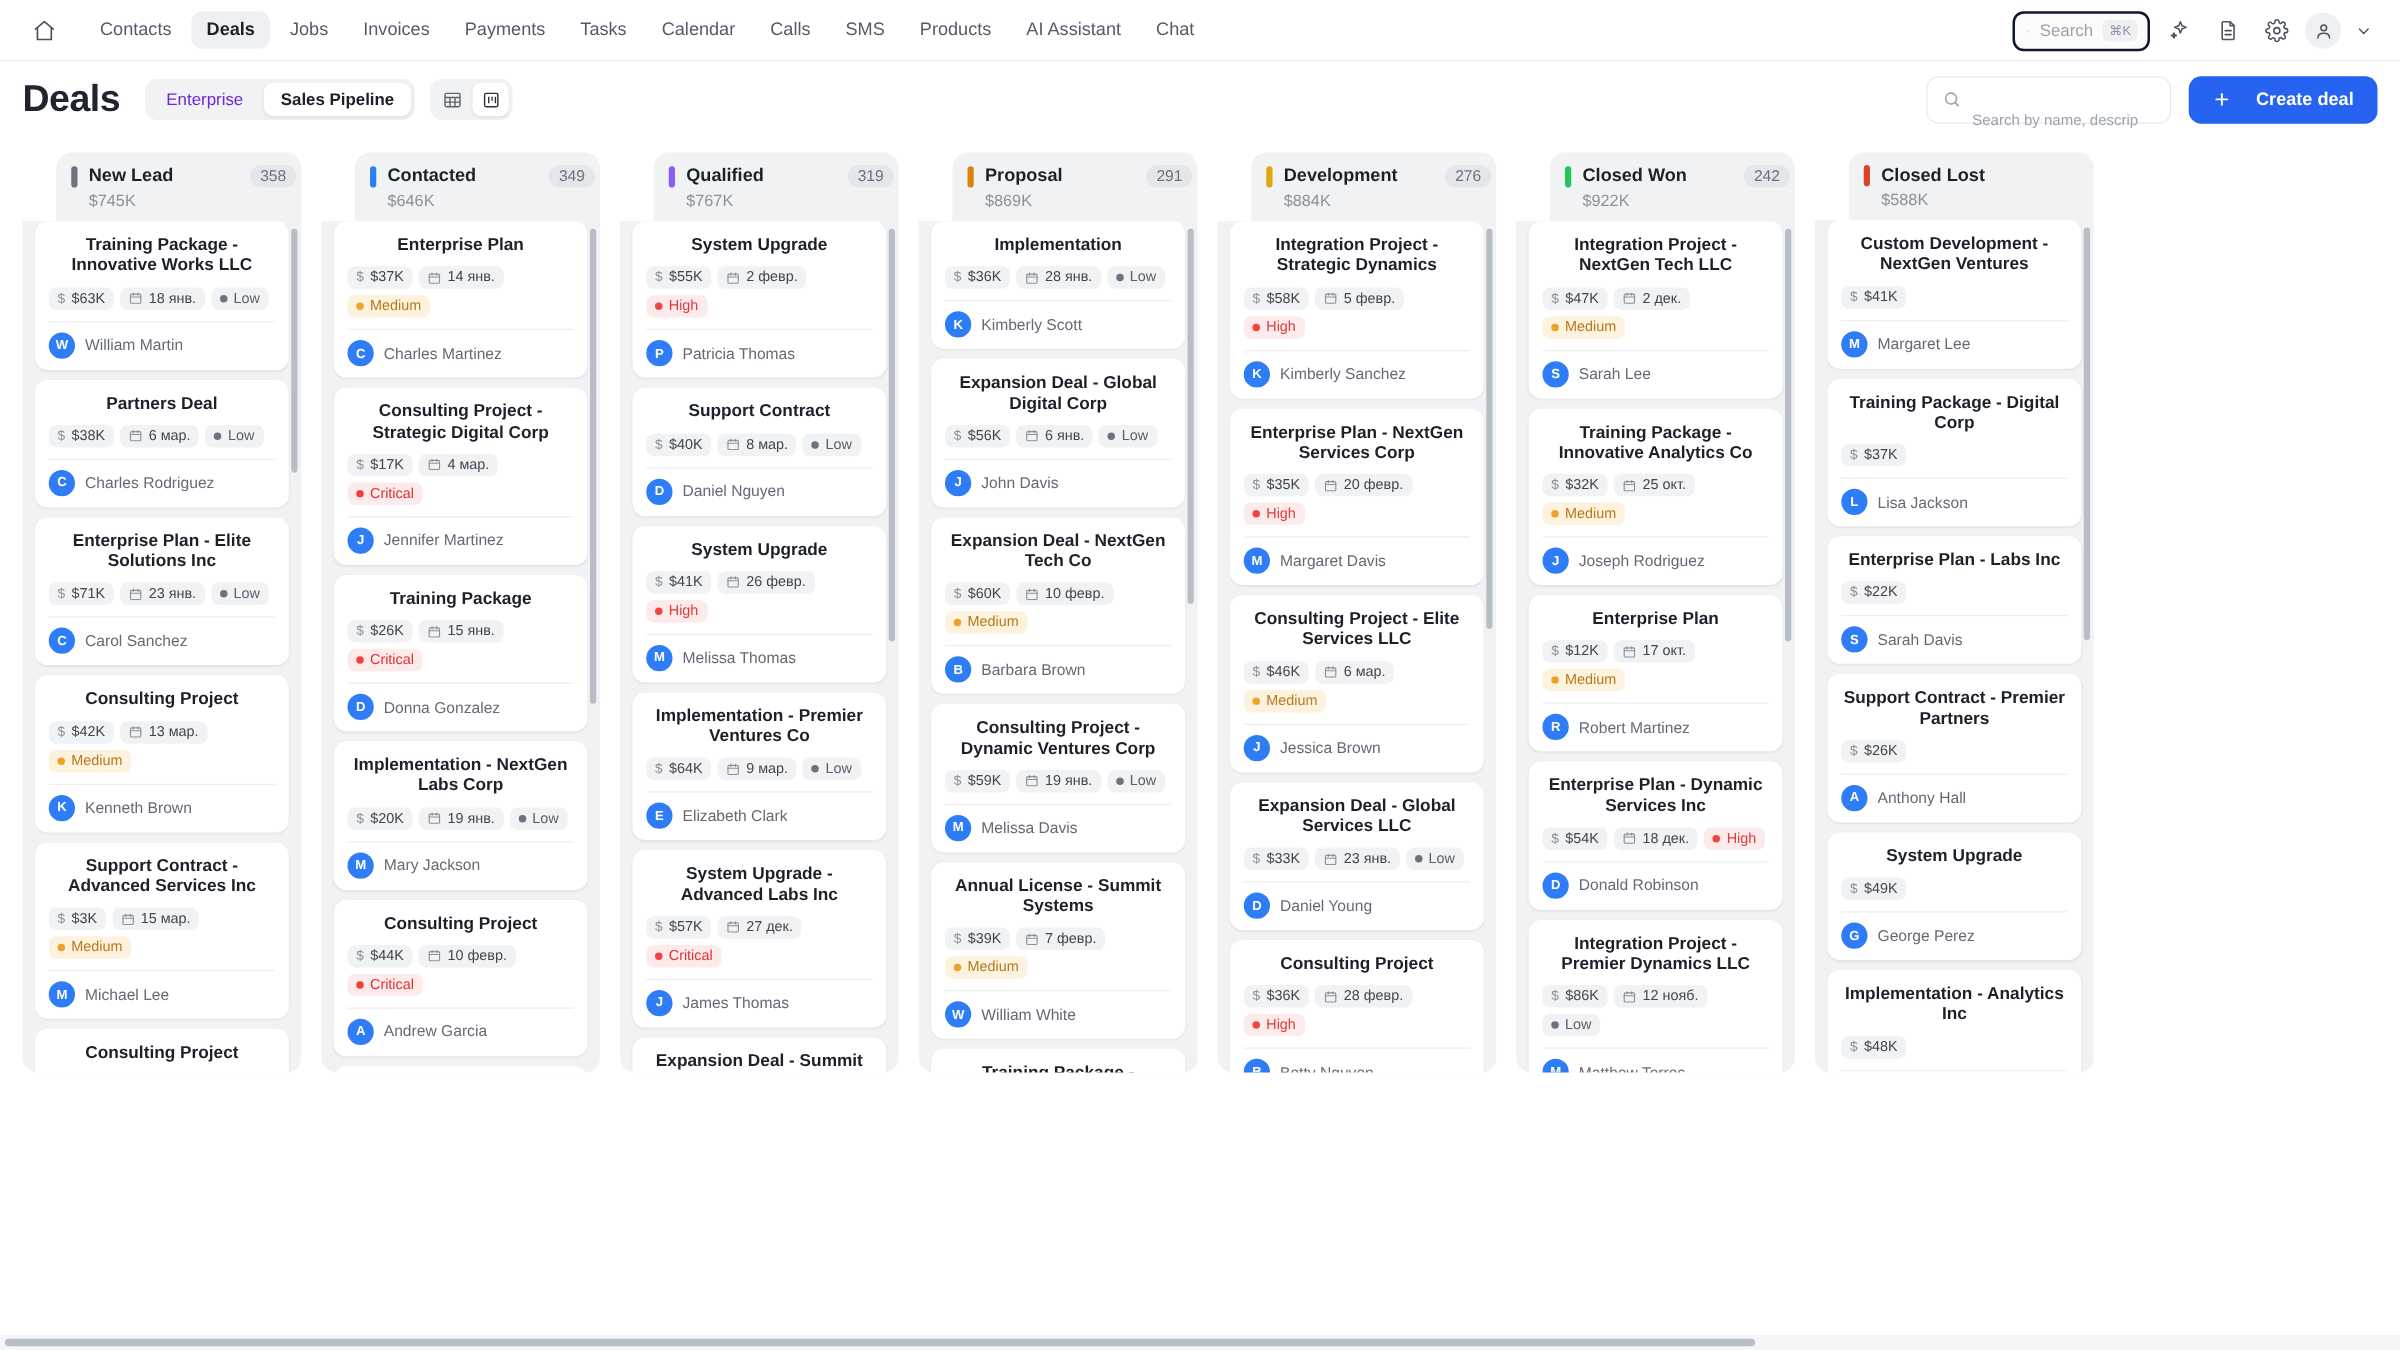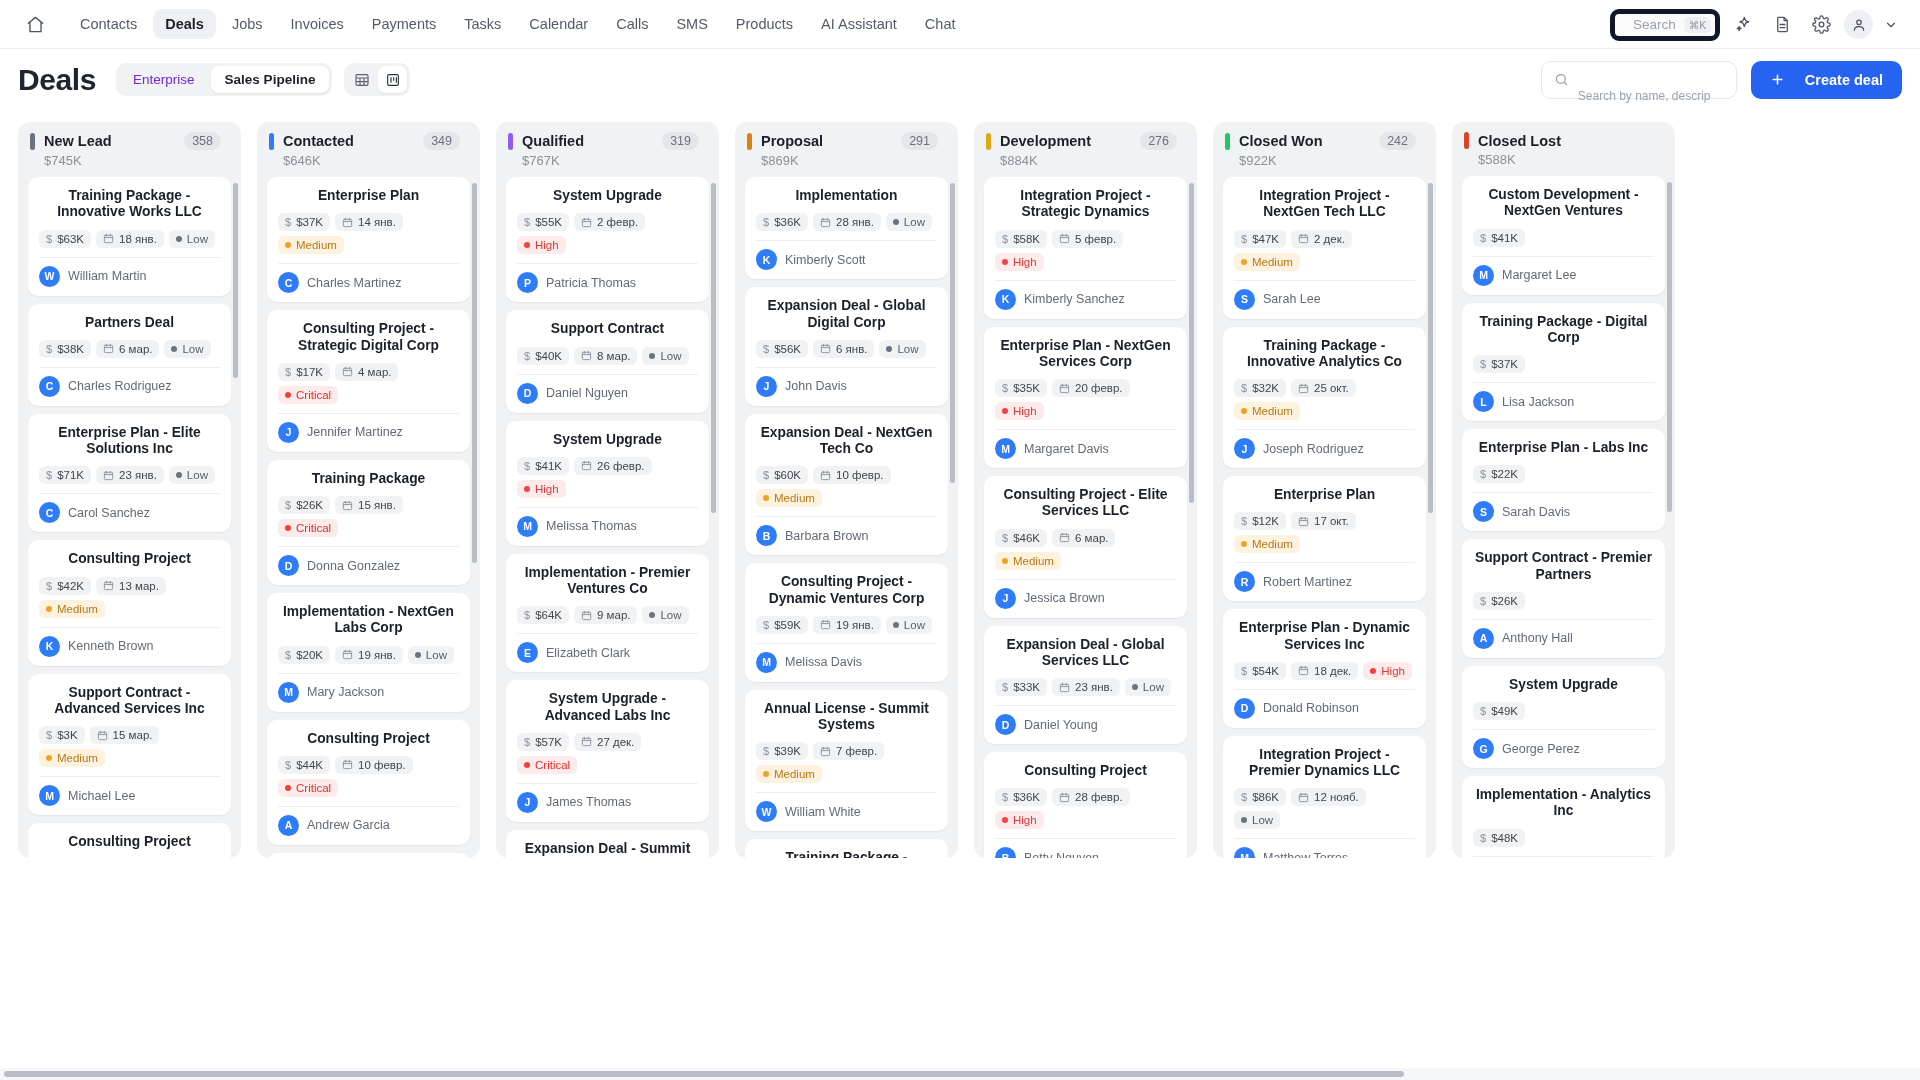--- a/index.html
+++ b/index.html
@@ -32,21 +32,21 @@
     white-space: nowrap; cursor: pointer;
   }
   .nav-item.active { background: #eff0f3; color: #1b2029; font-weight: 600; }
   .nav-right {
     position: absolute; right: 18px; top: 0; height: 49px;
     display: flex; align-items: center; gap: 7px;
   }
   .nav-search {
     display: flex; align-items: center; gap: 8px;
     width: 110px; height: 32px; padding: 0 8px 0 10px;
-    border: 5px solid #0f172a; border-radius: 9px;
+    border: 2px solid #0f172a; border-radius: 9px;
     background: #fbfbfc;
   }
   .nav-search .ph { font-size: 13.5px; color: #9aa1ad; flex: 1; }
   .kbd {
     font-size: 10.5px; color: #8e95a1; background: #eff0f3;
     border-radius: 5px; padding: 2px 5px; font-family: "Liberation Sans", sans-serif;
   }
   .icon-btn {
     width: 32px; height: 32px; border-radius: 8px;
     display: flex; align-items: center; justify-content: center;
@@ -114,21 +114,22 @@
     height: 100%;
   }
   .column {
     width: 223px; flex: 0 0 223px;
     display: flex; flex-direction: column;
     height: 736px;
     position: relative;
   }
   .col-head {
     background: #f1f2f4; border-radius: 12px 12px 0 0;
-    padding: 10px 20px 9px 12px;
+    padding: 10px 4px 9px 12px;
+    margin-left: 27px;
   }
   .col-head-top { display: flex; align-items: center; }
   .col-bar { width: 5px; height: 17px; border-radius: 3px; margin-right: 9px; }
   .col-name { font-size: 14.5px; font-weight: 700; color: #1b2029; flex: 1; white-space: nowrap; }
   .col-count {
     font-size: 12.5px; color: #6b7280; background: #e4e6ea;
     border-radius: 9px; padding: 2px 8px; font-weight: 500;
   }
   .col-sum { font-size: 13px; color: #8b919c; margin-top: 3px; margin-left: 14px; }
   .col-body {

